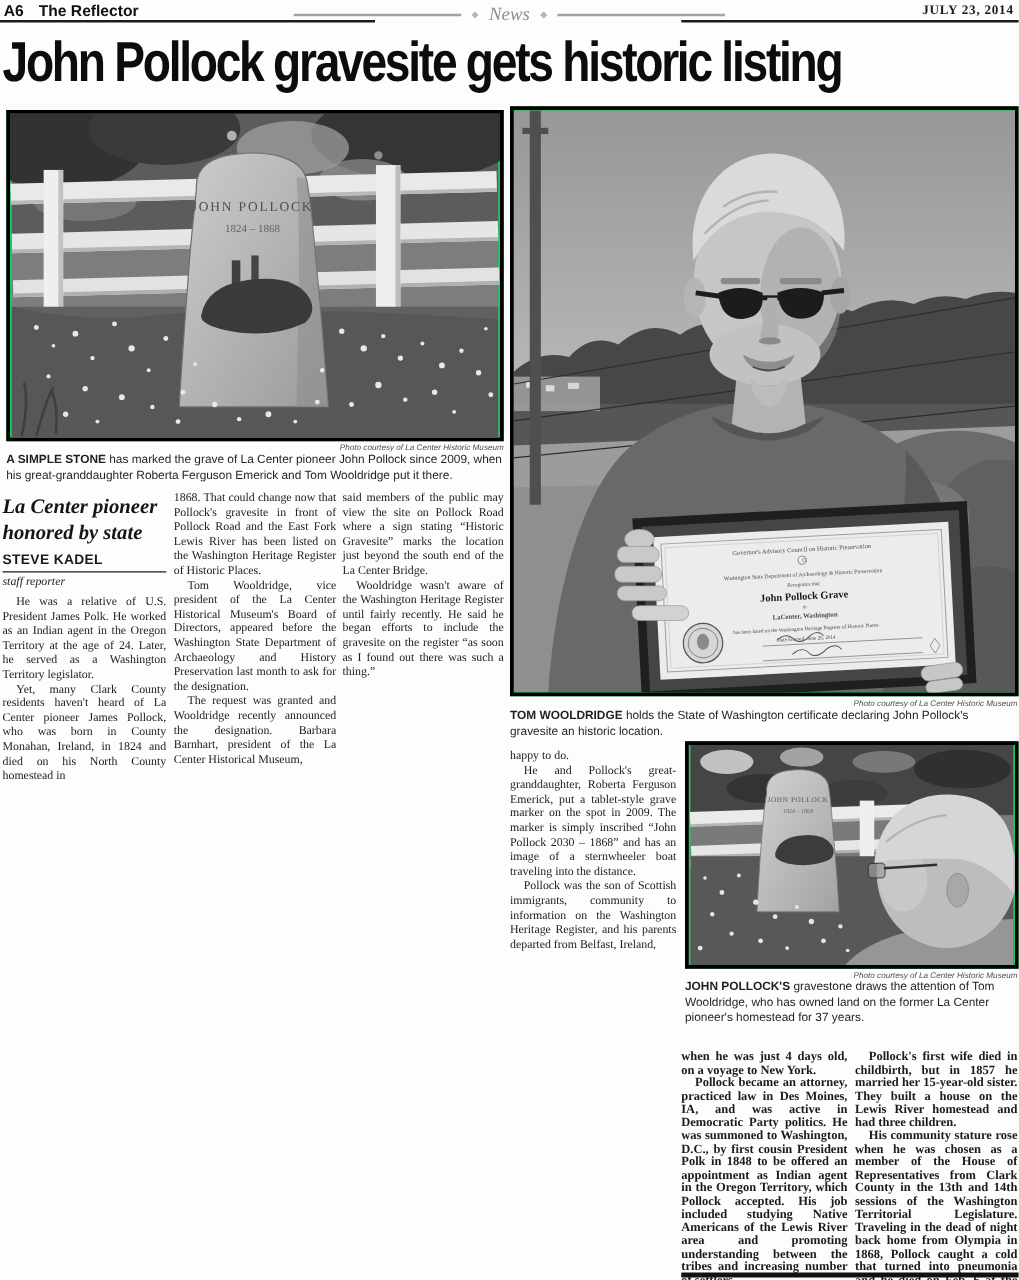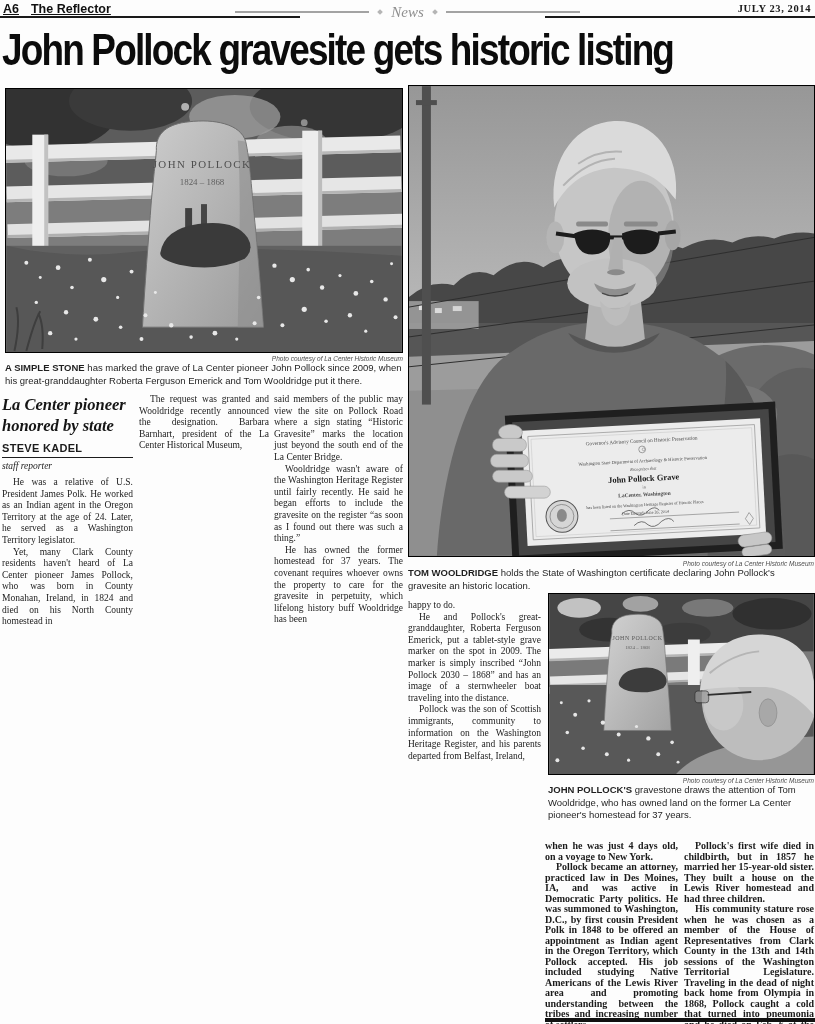--- a/index.html
+++ b/index.html
@@ -7,21 +7,21 @@
   body {
     position: relative;
     background: #fdfdfd;
     color: #1b1b1b;
     font-family: "Liberation Serif", serif;
     overflow: hidden;
   }
   .abs { position: absolute; }
 
   
-  .hdr-left { font-family: "Liberation Sans", sans-serif; font-weight: bold; font-size: 12.5px; color:#111;text-decoration:underline; }
+  .hdr-left { font-family: "Liberation Sans", sans-serif; font-weight: bold; font-size: 12.5px; color:#111; }
   .hdr-left .paper { margin-left: 12px; }
   .hdr-date { font-family: Liberation Serif, serif; font-weight: bold; font-size: 10.5px; letter-spacing: .6px; text-align: right; }
   .rule { background: #1a1a1a; }
   .news-wrap { display: flex; align-items: center; gap: 9px; }
   .news-line { flex: 1; height: 1.3px; background: #a3a3a3; }
   .diamond { width: 4px; height: 4px; background: #b5b5b5; transform: rotate(45deg); flex: none; }
   .news-text { font-style: italic; font-size: 15px; color: #8f8f8f; font-family: "Liberation Serif", serif; }
 
   
   .headline {
@@ -29,21 +29,21 @@
     font-weight: bold;
     font-size: 45px;
     letter-spacing: -2.2px;
     white-space: nowrap;
     transform: scaleX(.82);
     transform-origin: 0 50%;
     color: #0c0c0c;
   }
 
   
-  .photo { border: 1px solid #000000; background: #737373; }
+  .photo { border: 3px solid #000000; background: #22c55e; }
   .photo svg { display: block; width: 100%; height: 100%; }
 
   .credit { font-family: "Liberation Sans", sans-serif; font-style: italic; font-size: 6.5px; color: #4e4e4e; text-align: right; }
   .caption { font-family: "Liberation Sans", sans-serif; font-size: 9.5px; line-height: 12.5px; color: #1f1f1f; }
   .cap-lead { font-weight: bold; }
 
   
   .subhead { font-style: italic; font-weight: bold; font-size: 16.5px; line-height: 21px; color: #151515; }
   .byline { font-family: "Liberation Sans", sans-serif; font-weight: bold; font-size: 11px; letter-spacing: .3px;
             padding: 6px 0 3px 0; border-bottom: 1.5px solid #1c1c1c; }
@@ -178,26 +178,27 @@
     <div>honored by state</div>
   </div>
   <div class="byline">STEVE KADEL</div>
   <div class="byrole">staff reporter</div>
   <div class="col">
     <p>He was a relative of U.S. President James Polk. He worked as an Indian agent in the Oregon Territory at the age of 24. Later, he served as a Washington Territory legislator.</p>
     <p>Yet, many Clark County residents haven't heard of La Center pioneer James Pollock, who was born in County Monahan, Ireland, in 1824 and died on his North County homestead in</p>
   </div>
 </div>
 <div class="abs col" style="left:139px; top:394px; width:130px;">
+  <p class="ni">1868. That could change now that Pollock's gravesite in front of Pollock Road and the East Fork Lewis River has been listed on the Washington Heritage Register of Historic Places.</p>
+  <p>Tom Wooldridge, vice president of the La Center Historical Museum's Board of Directors, appeared before the Washington State Department of Archaeology and History Preservation last month to ask for the designation.</p>
   <p>The request was granted and Wooldridge recently announced the designation. Barbara Barnhart, president of the La Center Historical Museum,</p>
 </div>
 <div class="abs col" style="left:274px; top:394px; width:129px;">
   <p class="ni">said members of the public may view the site on Pollock Road where a sign stating “Historic Gravesite” marks the location just beyond the south end of the La Center Bridge.</p>
   <p>Wooldridge wasn't aware of the Washington Heritage Register until fairly recently. He said he began efforts to include the gravesite on the register “as soon as I found out there was such a thing.”</p>
-  <p>He has owned the former homestead for 37 years. The covenant requires whoever owns the property to care for the gravesite in perpetuity, which lifelong history buff Wooldridge has been</p>
 </div>
 
 <div class="abs photo" style="left:408px; top:85px; width:407px; height:472px;">
 <svg viewBox="0 0 407 472">
   <defs>
     <linearGradient id="sky2" x1="0" y1="0" x2="0" y2="1">
       <stop offset="0" stop-color="#979797"></stop>
           <stop offset="1" stop-color="#c2c2c2"></stop>
     </linearGradient>
   </defs>

